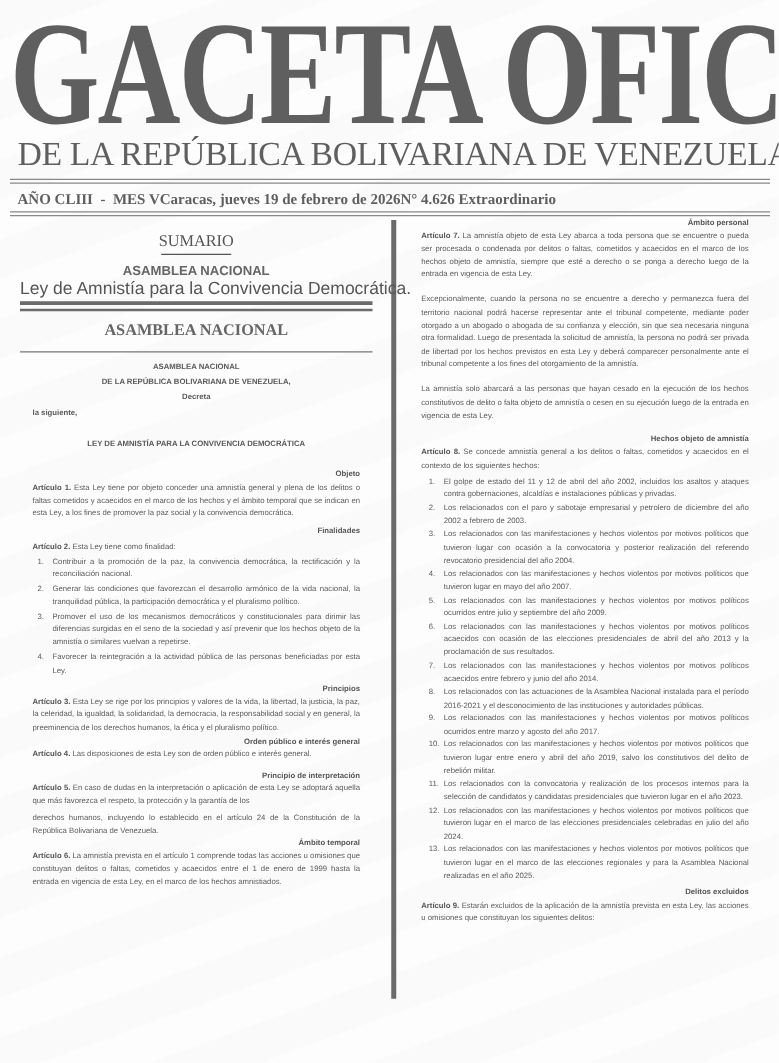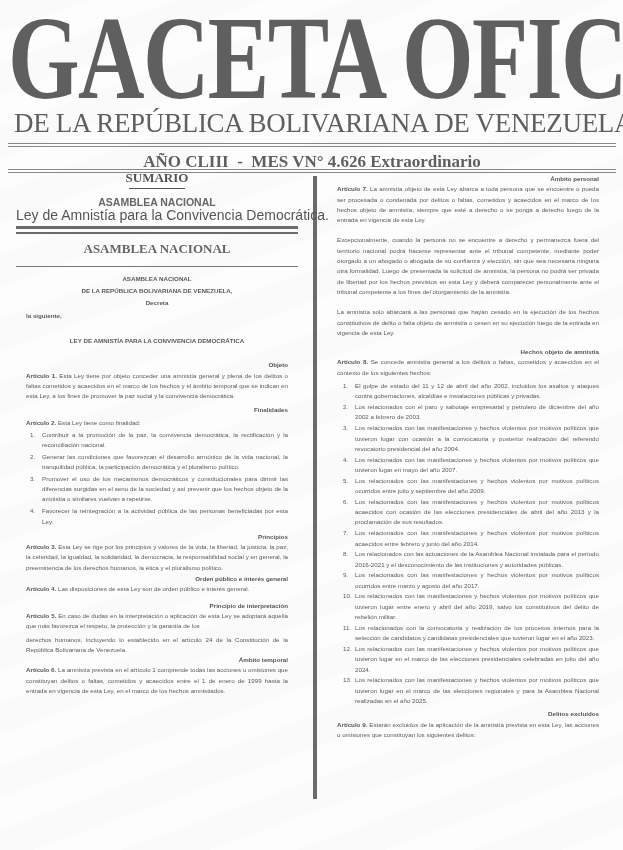--- a/index.html
+++ b/index.html
@@ -36,38 +36,38 @@
       font-family: "Liberation Serif", serif;
       font-size: 27px;
       color: #5f5f5f;
       white-space: nowrap;
       letter-spacing: -0.3px;
     }
     .rule-double { position: absolute; left: 8px; width: 608px; height: 4px;
       border-top: 1px solid #888; border-bottom: 1px solid #888; }
     .infobar {
       position: absolute; left: 14px; top: 152px; width: 596px;
-      display: flex; justify-content: center;
+      display: flex; justify-content: flex-start;
       font-family: "Liberation Serif", serif; font-weight: bold;
-      font-size: 17px; color: #5f5f5f;
+      font-size: 12px; color: #5f5f5f;
     }
     .col {
       position: absolute; top: 172px;
       font-size: 6.2px; line-height: 10.3px; color: #5a5a5a;
     }
     .col-left { left: 26px; width: 262px; }
     .col-right { left: 337px; width: 262px; }
     .divider {
       position: absolute; left: 313px; top: 176px; width: 4px; height: 674px;
       background: #6b6b6b;
     }
     .divider-end { height: 623px; }
     .sumario {
-      font-family: "Liberation Serif", serif; font-weight: bold;
-      font-size: 13px; text-align: center; color: #555; margin-top: 1px;
+      font-family: "Liberation Serif", serif; font-weight: normal;
+      font-size: 13px; text-align: center; color: #555; margin-top: 16px;
     }
     .sumario-rule { width: 56px; height: 1px; background: #555; margin: 5px auto 0; }
     .sum-org { text-align: center; font-weight: bold; font-size: 10.5px; color: #666; margin-top: 8px; }
     .sum-law { font-size: 14px; color: #555; margin-left: -10px; line-height: 14px; white-space: nowrap; }
     .thick-rule { height: 3px; background: #6b6b6b; margin: 4px -10px 0; }
     .thin-rule { height: 2px; background: #6b6b6b; margin: 3px -10px 0; }
     .big-org {
       font-family: "Liberation Serif", serif; font-weight: bold;
       text-align: center; font-size: 13px; color: #666; margin-top: 10px;
     }
@@ -87,20 +87,21 @@
 <body>
 
 <div class="watermark"></div>
 
 <header class="masthead">
   <div class="title">GACETA OFICIAL</div>
   <div class="subtitle">DE LA REPÚBLICA BOLIVARIANA DE VENEZUELA</div>
   <div class="rule-double" style="top:143px"></div>
   <div class="infobar">
     <span style="white-space:pre">AÑO CLIII  -  MES V</span>
+    <span>Caracas, jueves 19 de febrero de 2026</span>
     <span>N° 4.626 Extraordinario</span>
   </div>
   <div class="rule-double" style="top:169px"></div>
 </header>
 
 <div class="divider divider-end"></div>
 
 <section class="col col-left">
   <div class="sumario">SUMARIO</div>
   <div class="sumario-rule"></div>

